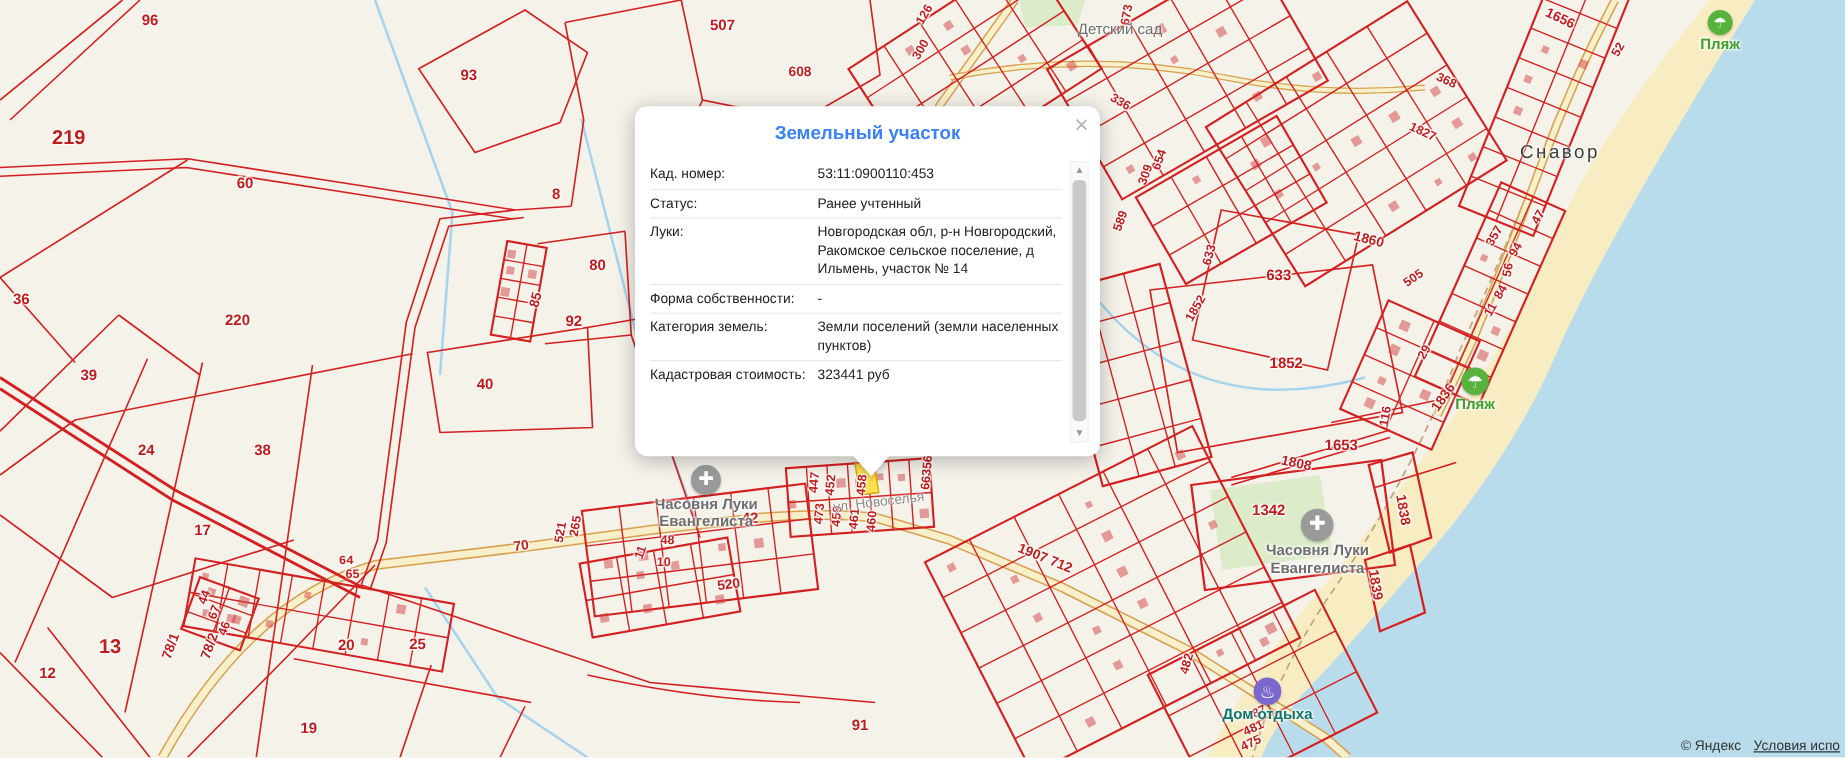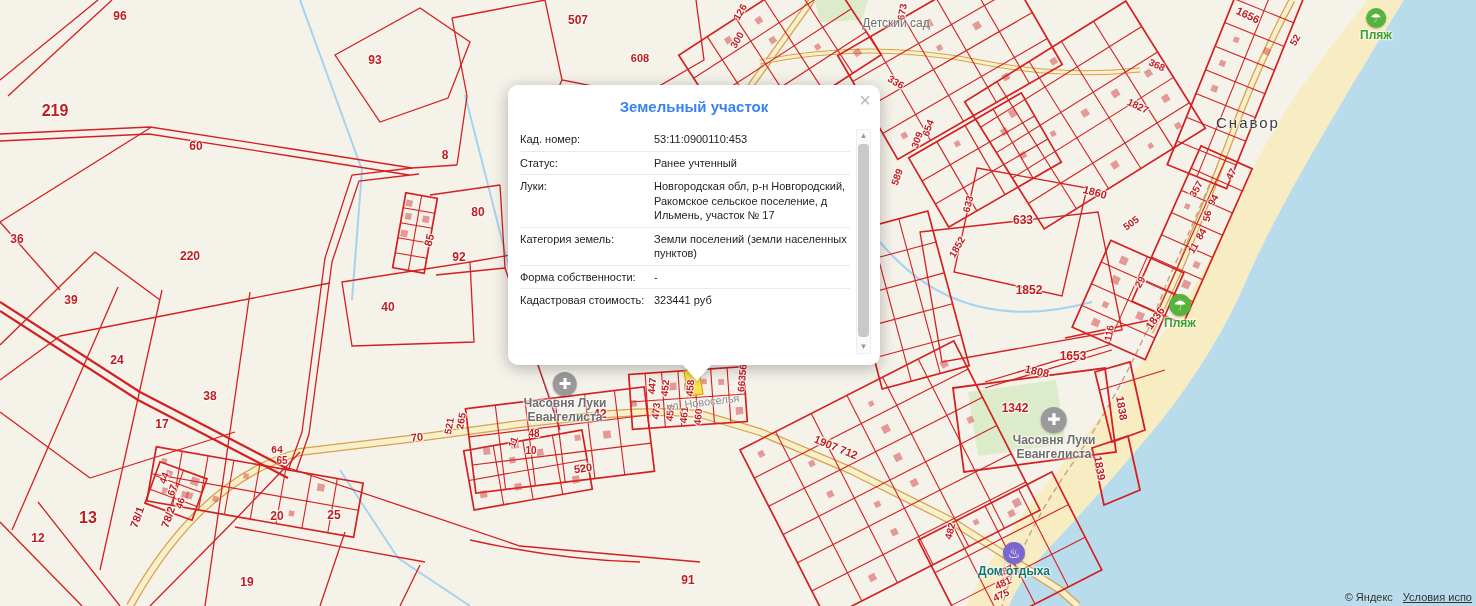--- a/index.html
+++ b/index.html
@@ -270,21 +270,21 @@
       <span class="plbl" style="left: 196px; top: 146px; font-size: 12px;">60</span>
       <span class="plbl" style="left: 445px; top: 155px; font-size: 12px;">8</span>
       <span class="plbl" style="left: 17px; top: 239px; font-size: 12px;">36</span>
       <span class="plbl" style="left: 190px; top: 256px; font-size: 12px;">220</span>
       <span class="plbl" style="left: 478px; top: 212px; font-size: 12px;">80</span>
       <span class="plbl" style="left: 429px; top: 240px; font-size: 11px; --r: -75deg;">85</span>
       <span class="plbl" style="left: 459px; top: 257px; font-size: 12px;">92</span>
       <span class="plbl" style="left: 71px; top: 300px; font-size: 12px;">39</span>
       <span class="plbl" style="left: 388px; top: 307px; font-size: 12px;">40</span>
       <span class="plbl" style="left: 117px; top: 360px; font-size: 12px;">24</span>
-      <span class="plbl" style="left: 210px; top: 360px; font-size: 12px; margin-top: 36px;">38</span>
+      <span class="plbl" style="left: 210px; top: 360px; font-size: 12px;">38</span>
       <span class="plbl" style="left: 162px; top: 424px; font-size: 12px;">17</span>
       <span class="plbl" style="left: 88px; top: 518px; font-size: 16px;">13</span>
       <span class="plbl" style="left: 38px; top: 538px; font-size: 12px;">12</span>
       <span class="plbl" style="left: 137px; top: 517px; font-size: 11px; --r: -70deg;">78/1</span>
       <span class="plbl" style="left: 168px; top: 517px; font-size: 11px; --r: -70deg;">78/2</span>
       <span class="plbl" style="left: 164px; top: 478px; font-size: 10px; --r: -70deg;">44</span>
       <span class="plbl" style="left: 172px; top: 490px; font-size: 10px; --r: -70deg;">67</span>
       <span class="plbl" style="left: 180px; top: 503px; font-size: 10px; --r: -70deg;">46</span>
       <span class="plbl" style="left: 277px; top: 450px; font-size: 10px; font-family: Liberation Mono, monospace;">64</span>
       <span class="plbl" style="left: 282px; top: 460px; font-size: 10px;">65</span>
@@ -383,29 +383,29 @@
         <div class="row">
           <div class="lbl">Кад. номер:</div>
           <div class="val">53:11:0900110:453</div>
         </div>
         <div class="row">
           <div class="lbl">Статус:</div>
           <div class="val">Ранее учтенный</div>
         </div>
         <div class="row">
           <div class="lbl">Луки:</div>
-          <div class="val">Новгородская обл, р-н Новгородский, Ракомское сельское поселение, д Ильмень, участок № 17</div>
+          <div class="val">Новгородская обл, р-н Новгородский, Ракомское сельское поселение, д Ильмень, участок № 14</div>
+        </div>
+        <div class="row">
+          <div class="lbl">Форма собственности:</div>
+          <div class="val">-</div>
         </div>
         <div class="row">
           <div class="lbl">Категория земель:</div>
           <div class="val">Земли поселений (земли населенных пунктов)</div>
-        </div>
-        <div class="row">
-          <div class="lbl">Форма собственности:</div>
-          <div class="val">-</div>
         </div>
         <div class="row">
           <div class="lbl">Кадастровая стоимость:</div>
           <div class="val">323441 руб</div>
         </div>
       </div>
     <div id="sb">
       <div id="sb-up" class="sb-arrow">▲</div>
       <div id="sb-thumb"></div>
       <div id="sb-down" class="sb-arrow">▼</div>

